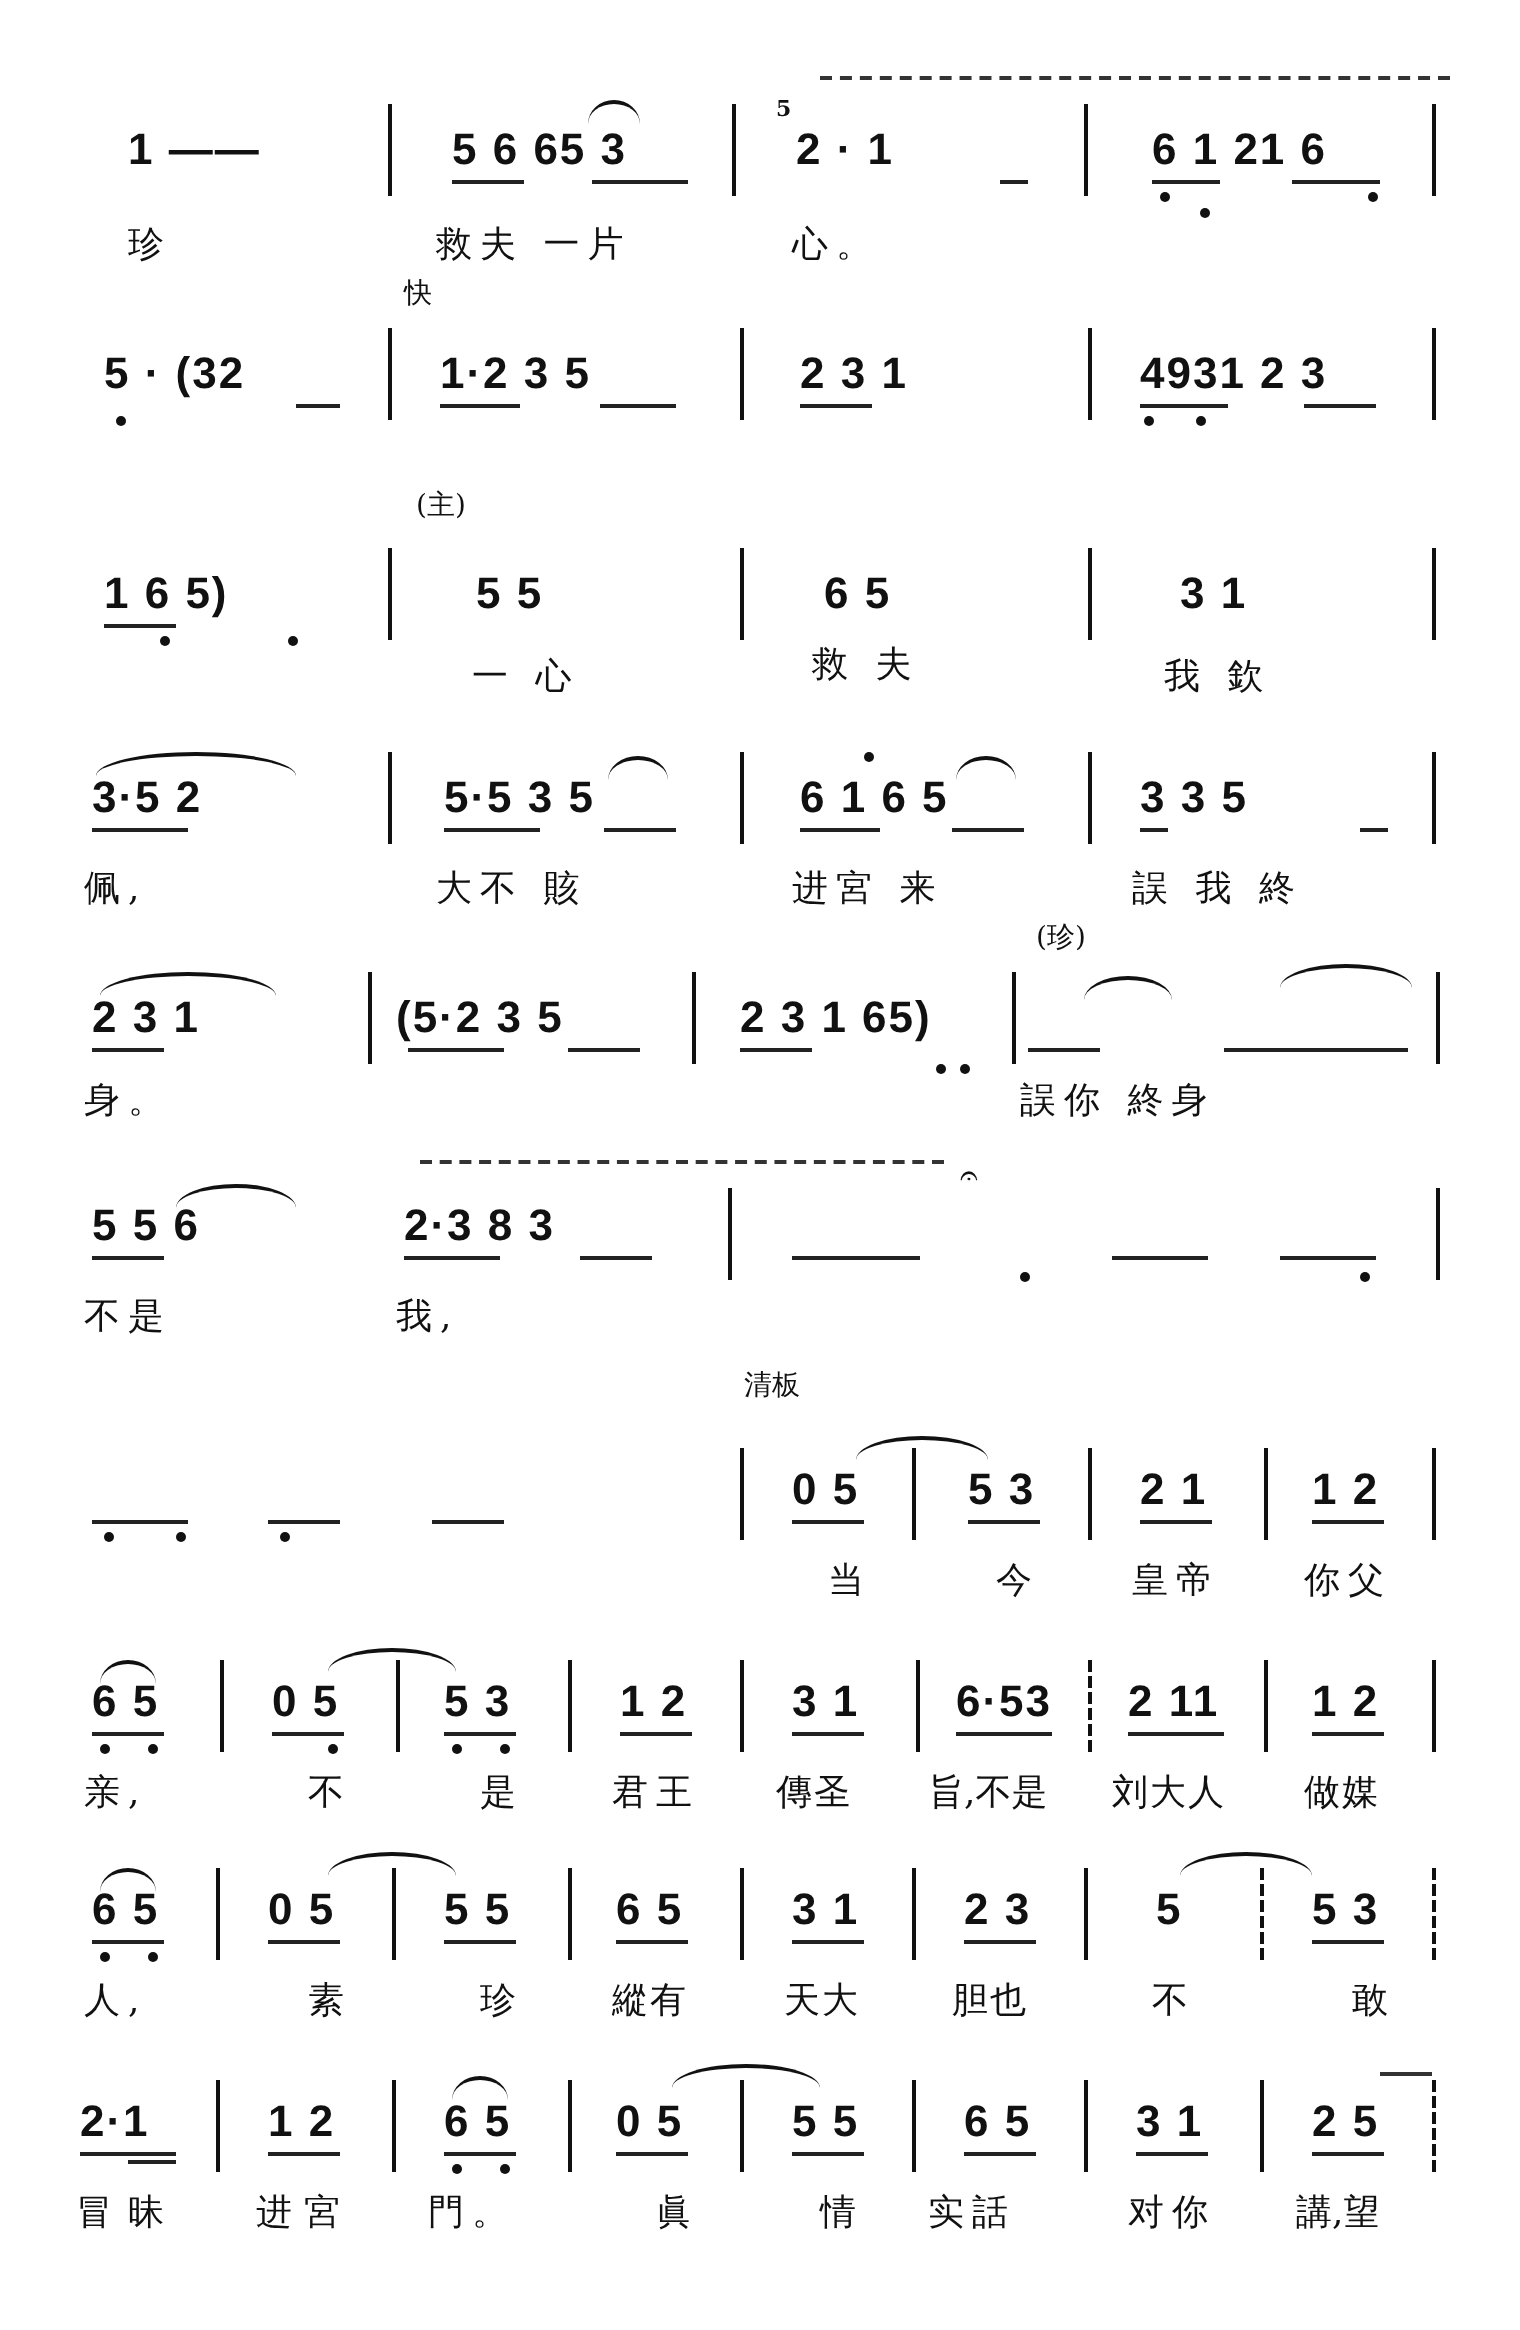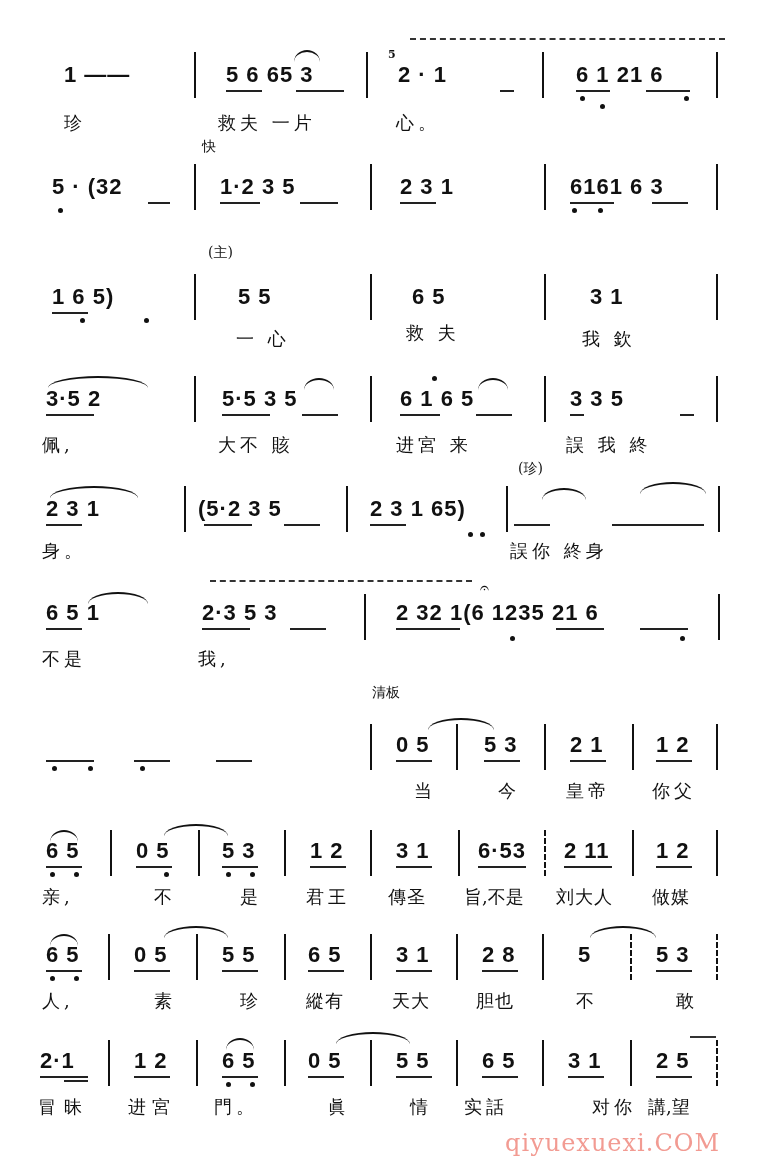--- a/index.html
+++ b/index.html
@@ -57,21 +57,21 @@
     <div class="ul" style="left:148px; top:42px; width:22px;"></div>
     <div class="dot" style="left:58px; top:48px;"></div>
     <div class="bar" style="left:194px; top:4px;"></div>
     <div class="note" style="left:220px; top:14px;">1·2  3 5</div>
     <div class="ul" style="left:220px; top:42px; width:40px;"></div>
     <div class="ul" style="left:300px; top:42px; width:38px;"></div>
     <div class="bar" style="left:370px; top:4px;"></div>
     <div class="note" style="left:400px; top:14px;">2 3   1</div>
     <div class="ul" style="left:400px; top:42px; width:36px;"></div>
     <div class="bar" style="left:544px; top:4px;"></div>
-    <div class="note" style="left:570px; top:14px;">6161  6 3</div>
+    <div class="note" style="left:570px; top:14px;">4931  2 3</div>
     <div class="ul" style="left:570px; top:42px; width:44px;"></div>
     <div class="ul" style="left:652px; top:42px; width:36px;"></div>
     <div class="dot" style="left:572px; top:48px;"></div>
     <div class="dot" style="left:598px; top:48px;"></div>
     <div class="bar" style="left:716px; top:4px;"></div>
   </div>
 
   <div class="row" style="top:270px;">
     <div class="mark" style="left:208px; top:-26px;">(主)</div>
     <div class="note" style="left:52px; top:14px;">1 6    5)</div>
@@ -136,27 +136,26 @@
     <div class="ul" style="left:514px; top:38px; width:36px;"></div>
     <div class="ul" style="left:612px; top:38px; width:92px;"></div>
     <div class="bar" style="left:718px; top:0px;"></div>
     <div class="lyric" style="left:42px; top:54px;">身。</div>
     <div class="lyric" style="left:510px; top:54px;">誤你   終身</div>
   </div>
 
   <div class="row" style="top:594px;">
     <div class="dashline" style="left:210px; top:-14px; width:262px;"></div>
     <div class="slur" style="left:88px; top:-2px; width:60px;"></div>
-    <div class="note" style="left:46px; top:6px;">6 5   1</div>
+    <div class="note" style="left:46px; top:6px;">5 5   6</div>
     <div class="ul" style="left:46px; top:34px; width:36px;"></div>
-    <div class="note" style="left:202px; top:6px;">2·3  5 3</div>
+    <div class="note" style="left:202px; top:6px;">2·3  8 3</div>
     <div class="ul" style="left:202px; top:34px; width:48px;"></div>
     <div class="ul" style="left:290px; top:34px; width:36px;"></div>
     <div class="bar" style="left:364px; top:0px;"></div>
-    <div class="note" style="left:396px; top:6px;">2 32  1(6  1235  21 6</div>
     <div class="ul" style="left:396px; top:34px; width:64px;"></div>
     <div class="ul" style="left:556px; top:34px; width:48px;"></div>
     <div class="ul" style="left:640px; top:34px; width:48px;"></div>
     <div class="dot" style="left:510px; top:42px;"></div>
     <div class="dot" style="left:680px; top:42px;"></div>
     <div class="mark" style="left:480px; top:-16px; font-size:16px;">𝄐</div>
     <div class="bar" style="left:718px; top:0px;"></div>
     <div class="lyric" style="left:42px; top:54px;">不是</div>
     <div class="lyric" style="left:198px; top:54px;">我,</div>
   </div>
@@ -245,21 +244,21 @@
     <div class="bar" style="left:196px; top:0px;"></div>
     <div class="note" style="left:222px; top:8px;">5 5</div>
     <div class="ul" style="left:222px; top:36px; width:36px;"></div>
     <div class="bar" style="left:284px; top:0px;"></div>
     <div class="note" style="left:308px; top:8px;">6 5</div>
     <div class="ul" style="left:308px; top:36px; width:36px;"></div>
     <div class="bar" style="left:370px; top:0px;"></div>
     <div class="note" style="left:396px; top:8px;">3 1</div>
     <div class="ul" style="left:396px; top:36px; width:36px;"></div>
     <div class="bar" style="left:456px; top:0px;"></div>
-    <div class="note" style="left:482px; top:8px;">2 8</div>
+    <div class="note" style="left:482px; top:8px;">2 3</div>
     <div class="ul" style="left:482px; top:36px; width:36px;"></div>
     <div class="bar" style="left:542px; top:0px;"></div>
     <div class="note" style="left:578px; top:8px;">5</div>
     <div class="bar dashed" style="left:630px; top:0px;"></div>
     <div class="note" style="left:656px; top:8px;">5 3</div>
     <div class="ul" style="left:656px; top:36px; width:36px;"></div>
     <div class="bar dashed" style="left:716px; top:0px;"></div>
     <div class="lyric" style="left:42px; top:56px;">人,</div>
     <div class="lyric" style="left:154px; top:56px;">素</div>
     <div class="lyric" style="left:240px; top:56px;">珍</div>
@@ -300,18 +299,17 @@
     <div class="bar" style="left:630px; top:0px;"></div>
     <div class="note" style="left:656px; top:8px;text-align:center;">2 5</div>
     <div class="ul" style="left:656px; top:36px; width:36px;"></div>
     <div class="bar dashed" style="left:716px; top:0px;"></div>
     <div class="lyric" style="left:38px; top:56px; letter-spacing:8px;">冒昧</div>
     <div class="lyric" style="left:128px; top:56px; letter-spacing:6px;">进宮</div>
     <div class="lyric" style="left:214px; top:56px;">門。</div>
     <div class="lyric" style="left:328px; top:56px;">眞</div>
     <div class="lyric" style="left:410px; top:56px;">情</div>
     <div class="lyric" style="left:464px; top:56px;">实話</div>
-    <div class="lyric" style="left:564px; top:56px;margin-left:28px;">对你</div>
+    <div class="lyric" style="left:564px; top:56px;">对你</div>
     <div class="lyric" style="left:648px; top:56px; letter-spacing:0px;">講,望</div>
   </div>
 
-  <div class="watermark">qiyuexuexi.COM</div>
 </div>
 
 </body></html>

